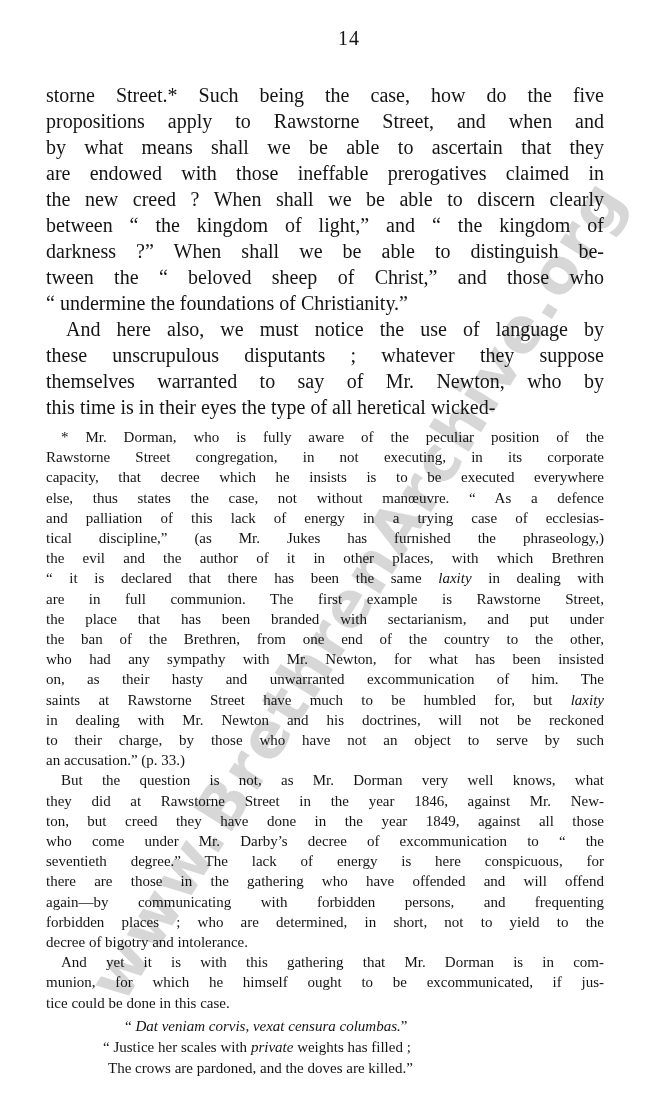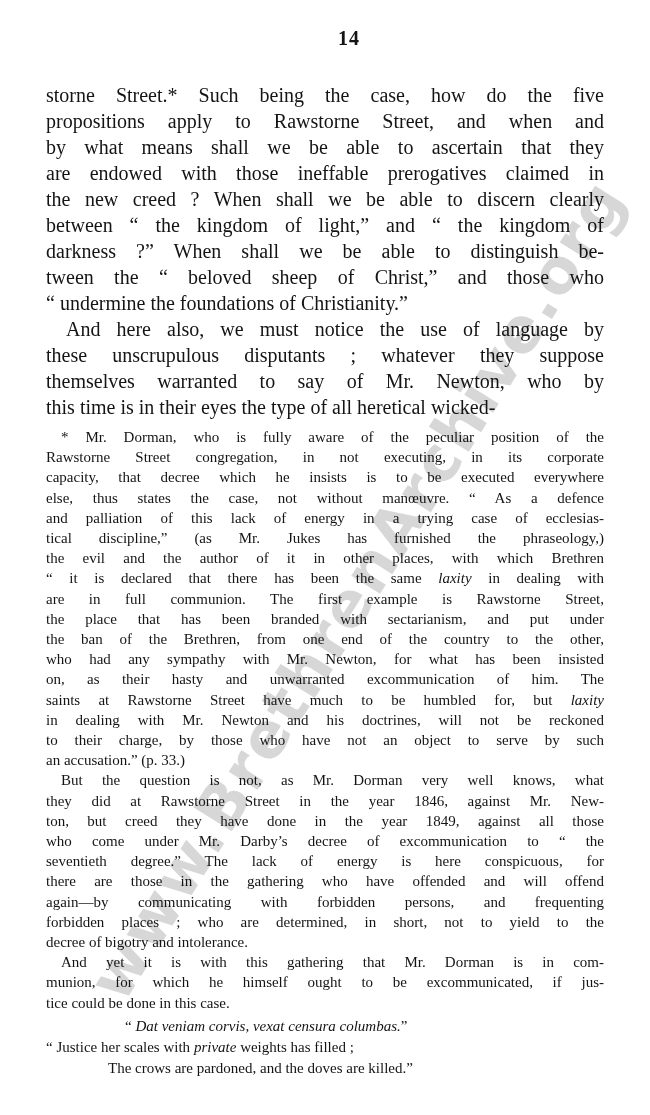--- a/index.html
+++ b/index.html
@@ -27,21 +27,21 @@
   }
   .page-content {
     position: absolute;
     inset: 0;
     z-index: 1;
   }
   .pageno {
     padding-top: 26px;
     text-align: center;
     font-size: 20px;
-    font-weight: 700;
+    font-weight: 400;
     letter-spacing: 1px;
     line-height: 24px;
     padding-left: 48px;
   }
   .main-text {
     width: 558px;
     margin: 32px auto 0 auto;
     font-size: 20px;
     line-height: 26px;
   }
@@ -55,21 +55,21 @@
     text-align: justify;
     text-align-last: justify;
     white-space: normal;
   }
   .tline.noj { text-align-last: left; }
   .main-text .tline.ind { text-indent: 20px; }
   .footnote-text .tline.ind { text-indent: 15px; }
   .quote-block { margin-top: 3px; line-height: 21.2px; }
   .quote-block .tline { text-align: right; text-align-last: left; }
   .quote-block .tline:nth-child(1) { margin-left: 79px; }
-  .quote-block .tline:nth-child(2) { }
+  .quote-block .tline:nth-child(2) { margin-left: 57px; }
   .quote-block .tline:nth-child(3) { margin-left: 62px; }
   i { font-style: italic; }
 </style>
 </head>
 <body>
 
 <div class="watermark">www.BrethrenArchive.org</div>
 
 <div class="page-content">
 

